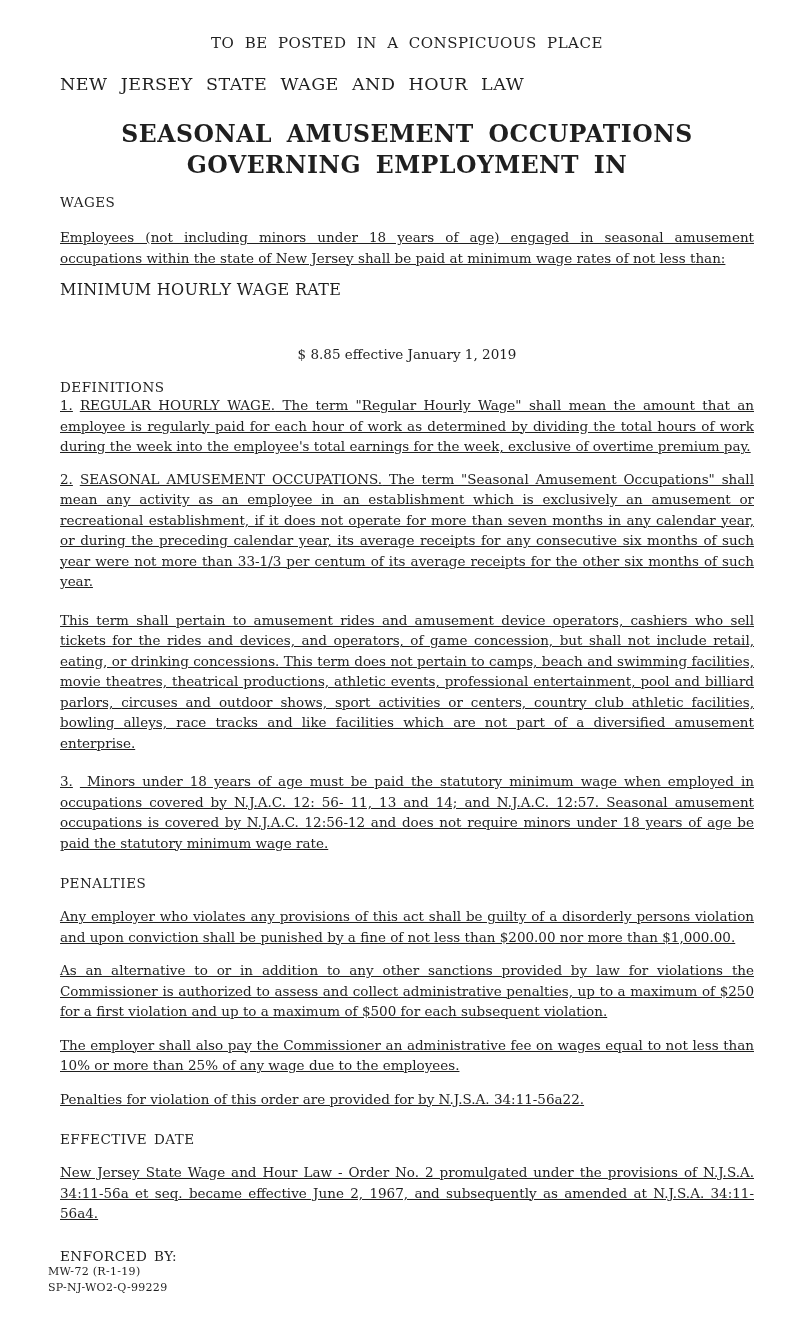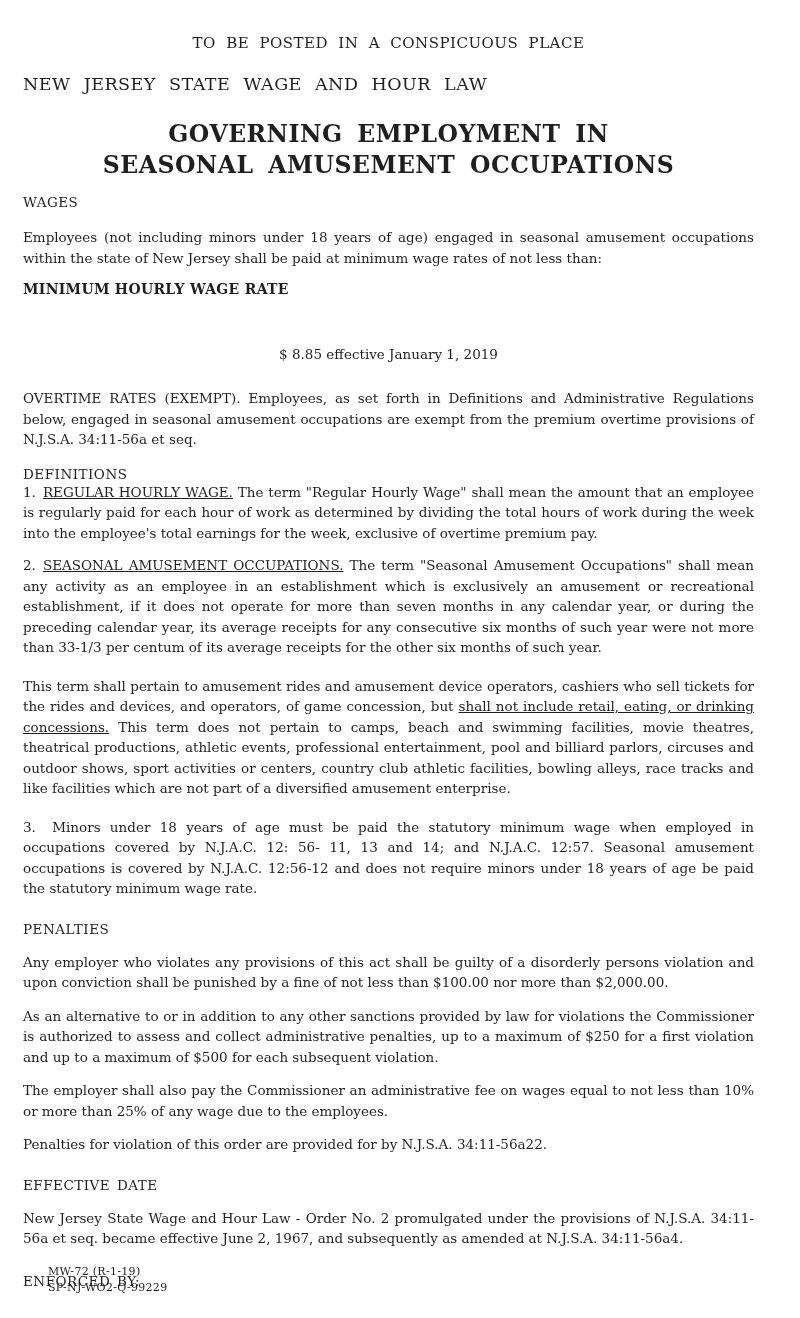--- a/index.html
+++ b/index.html
@@ -5,21 +5,21 @@
   html, body {
     margin: 0;
     padding: 0;
     background: #ffffff;
   }
   .page {
     position: relative;
     width: 800px;
     height: 1318px;
     box-sizing: border-box;
-    padding: 34px 46px 0 23px;
+    padding: 34px 46px 0 60px;
     background: #ffffff;
     color: #1f1f1f;
     font-family: "DejaVu Serif", "Liberation Serif", serif;
     font-size: 13.5px;
     line-height: 20.5px;
     overflow: hidden;
   }
   .posted {
     text-align: center;
     font-size: 15px;
@@ -51,26 +51,27 @@
     word-spacing: 2px;
   }
   .sh-wages      { margin-top: 13px; }
   .sh-def        { margin-top: 16px; }
   .sh-pen        { margin-top: 22px; }
   .sh-eff        { margin-top: 22px; }
   .sh-enf        { margin-top: 24px; }
   p { margin: 0; }
   .body {
     text-align: justify;
+    text-decoration: underline;
   }
   .mt-intro  { margin-top: 17px; }
   .rate-label {
     margin-top: 13px;
-    font-weight: bold;
-    font-size: 14px;
+    font-weight: normal;
+    font-size: 16px;
     line-height: 17px;
     letter-spacing: 0.3px;
   }
   .rate-value {
     margin-top: 48px;
     text-align: center;
     font-size: 13.5px;
     line-height: 17px;
   }
   .mt-overtime { margin-top: 25px; }
@@ -95,47 +96,46 @@
 </head>
 <body>
 
 <div class="page">
 
   <div class="posted">TO BE POSTED IN A CONSPICUOUS PLACE</div>
 
   <div class="law-title">NEW JERSEY STATE WAGE AND HOUR LAW</div>
 
   <div class="main-title">
+    <div>SEASONAL AMUSEMENT OCCUPATIONS</div>
     <div>GOVERNING EMPLOYMENT IN</div>
-    <div>SEASONAL AMUSEMENT OCCUPATIONS</div>
   </div>
 
   <div class="sec-head sh-wages">WAGES</div>
 
   <p class="body mt-intro">Employees (not including minors under 18 years of age) engaged in seasonal amusement occupations within the state of New Jersey shall be paid at minimum wage rates of not less than:</p>
 
   <p class="rate-label">MINIMUM HOURLY WAGE RATE</p>
 
   <p class="rate-value">$ 8.85 effective January 1, 2019</p>
 
-  <p class="body mt-overtime">OVERTIME RATES (EXEMPT). Employees, as set forth in Definitions and Administrative Regulations below, engaged in seasonal amusement occupations are exempt from the premium overtime provisions of N.J.S.A. 34:11-56a et seq.</p>
 
   <div class="sec-head sh-def">DEFINITIONS</div>
 
   <p class="body mt-item1"><span class="num">1.</span><span class="u">REGULAR HOURLY WAGE.</span><span> The term "Regular Hourly Wage" shall mean the amount that an employee is regularly paid for each hour of work as determined by dividing the total hours of work during the week into the employee's total earnings for the week, exclusive of overtime premium pay.</span></p>
 
   <p class="body mt-item2"><span class="num">2.</span><span class="u">SEASONAL AMUSEMENT OCCUPATIONS.</span><span> The term "Seasonal Amusement Occupations" shall mean any activity as an employee in an establishment which is exclusively an amusement or recreational establishment, if it does not operate for more than seven months in any calendar year, or during the preceding calendar year, its average receipts for any consecutive six months of such year were not more than 33-1/3 per centum of its average receipts for the other six months of such year.</span></p>
 
   <p class="body mt-pertain"><span>This term shall pertain to amusement rides and amusement device operators, cashiers who sell tickets for the rides and devices, and operators, of game concession, but </span><span class="u">shall not include retail, eating, or drinking concessions.</span><span> This term does not pertain to camps, beach and swimming facilities, movie theatres, theatrical productions, athletic events, professional entertainment, pool and billiard parlors, circuses and outdoor shows, sport activities or centers, country club athletic facilities, bowling alleys, race tracks and like facilities which are not part of a diversified amusement enterprise.</span></p>
 
   <p class="body mt-item3"><span class="num">3.</span><span> Minors under 18 years of age must be paid the statutory minimum wage when employed in occupations covered by N.J.A.C. 12: 56- 11, 13 and 14; and N.J.A.C. 12:57. Seasonal amusement occupations is covered by N.J.A.C. 12:56-12 and does not require minors under 18 years of age be paid the statutory minimum wage rate.</span></p>
 
   <div class="sec-head sh-pen">PENALTIES</div>
 
-  <p class="body mt-pfirst">Any employer who violates any provisions of this act shall be guilty of a disorderly persons violation and upon conviction shall be punished by a fine of not less than $100.00 nor more than $2,000.00.</p>
+  <p class="body mt-pfirst">Any employer who violates any provisions of this act shall be guilty of a disorderly persons violation and upon conviction shall be punished by a fine of not less than $200.00 nor more than $1,000.00.</p>
 
   <p class="body mt-p">As an alternative to or in addition to any other sanctions provided by law for violations the Commissioner is authorized to assess and collect administrative penalties, up to a maximum of $250 for a first violation and up to a maximum of $500 for each subsequent violation.</p>
 
   <p class="body mt-p">The employer shall also pay the Commissioner an administrative fee on wages equal to not less than 10% or more than 25% of any wage due to the employees.</p>
 
   <p class="body mt-p">Penalties for violation of this order are provided for by N.J.S.A. 34:11-56a22.</p>
 
   <div class="sec-head sh-eff">EFFECTIVE DATE</div>
 
   <p class="body mt-eff">New Jersey State Wage and Hour Law - Order No. 2 promulgated under the provisions of N.J.S.A. 34:11-56a et seq. became effective June 2, 1967, and subsequently as amended at N.J.S.A. 34:11-56a4.</p>

